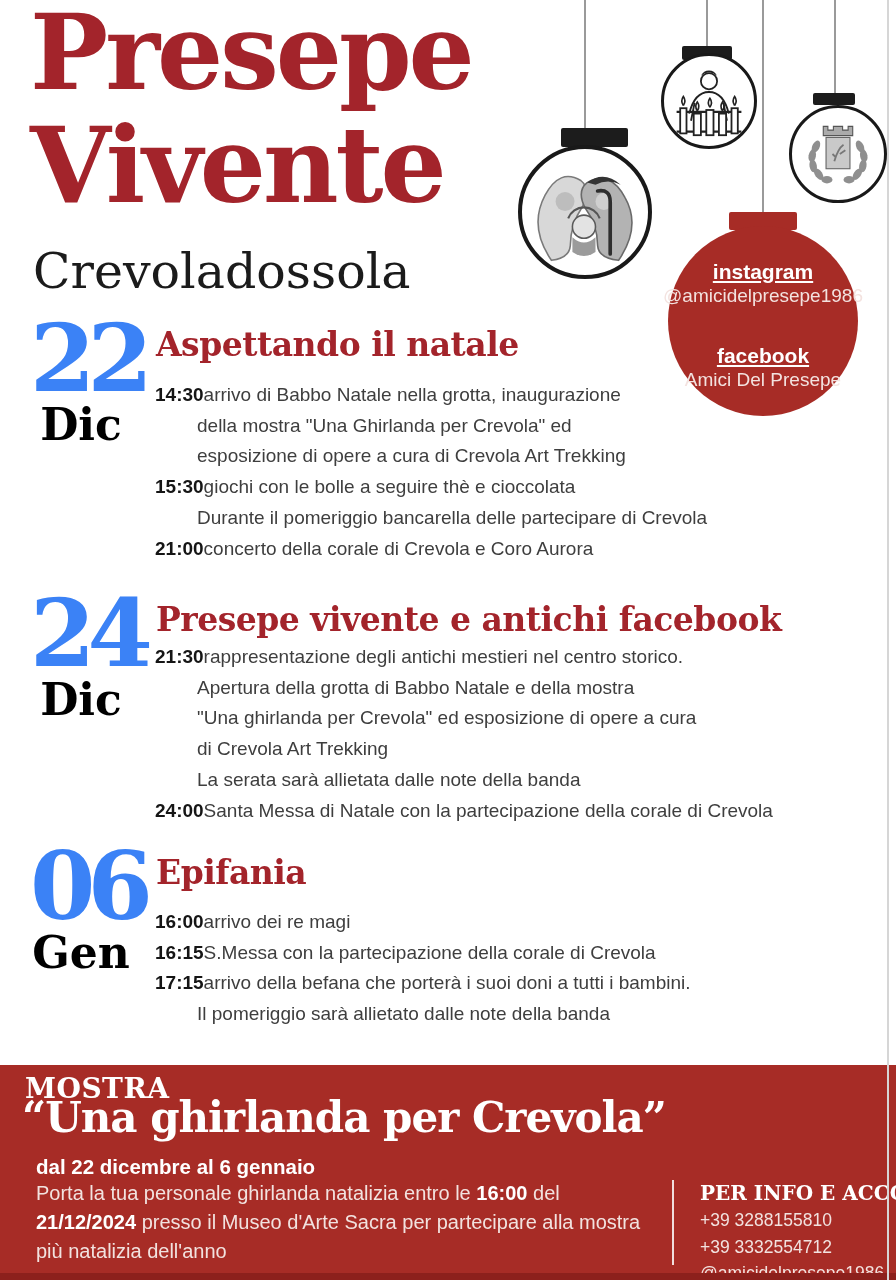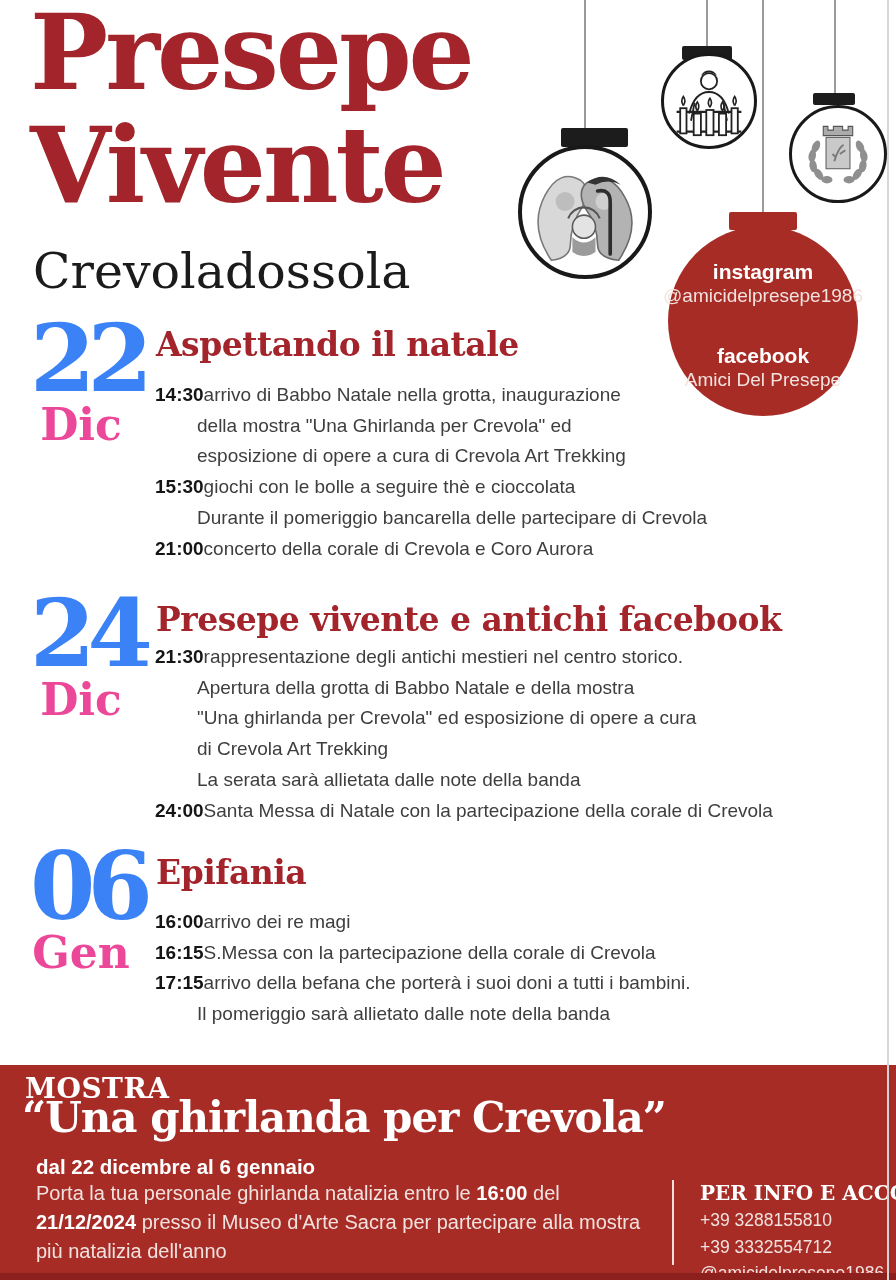--- a/index.html
+++ b/index.html
@@ -11,35 +11,35 @@
   .string{position:absolute;width:2px;background:#9a9a9a;top:0;}
   .cap{position:absolute;background:#1c1c1c;border-radius:2px;}
   .cap.red{background:#A72C26;}
 
   
   .ball{position:absolute;border-radius:50%;background:#fff;}
   .ball.outlined{border:4px solid #191919;}
   .ball svg{width:100%;height:100%;display:block;border-radius:50%;}
   .ball.social{background:#A72C26;color:#fff;display:flex;flex-direction:column;
                align-items:center;text-align:center;}
-  .soc-label{font-weight:bold;font-size:21px;line-height:25px;}
+  .soc-label{font-weight:bold;font-size:21px;line-height:25px;text-decoration:underline;}
   .soc-handle{font-size:19px;line-height:24px;color:#f3e2df;}
 
   
   .title{position:absolute;left:30px;top:-4px;font-family:"DejaVu Serif",serif;
          font-weight:bold;font-size:104px;line-height:113px;color:#A3242B;letter-spacing:-3px;}
   .subtitle{position:absolute;left:33px;top:243px;font-family:"DejaVu Serif",serif;
             font-size:49px;color:#1b1b1b;letter-spacing:0px;}
 
   
   .section{position:absolute;left:0;width:896px;}
   .num{position:absolute;left:30px;top:0;font-family:"DejaVu Serif",serif;font-weight:bold;
        font-size:94px;line-height:1;color:#3b82f6;letter-spacing:-8px;}
   .month{position:absolute;left:26px;top:88px;width:110px;text-align:center;
-         font-family:"DejaVu Serif",serif;font-weight:bold;font-size:44px;color:#ec4899;}
+         font-family:"DejaVu Serif",serif;font-weight:bold;font-size:44px;color:#000000;}
   .heading{position:absolute;left:156px;top:14px;font-family:"DejaVu Serif",serif;
            font-weight:bold;font-size:33px;color:#A3242B;letter-spacing:-0.5px;white-space:nowrap;}
   .sched{position:absolute;left:155px;font-size:19px;line-height:30.7px;color:#3E3E3E;}
   .sline{white-space:nowrap;}
   .sline.cont{padding-left:42px;}
   .time{font-weight:bold;color:#151515;}
 
   
   .banner{position:absolute;left:0;top:1065px;width:896px;height:215px;background:#A72C26;color:#fff;}
   .banner-bottom{position:absolute;left:0;bottom:0;width:100%;height:7px;background:#8C201C;}

